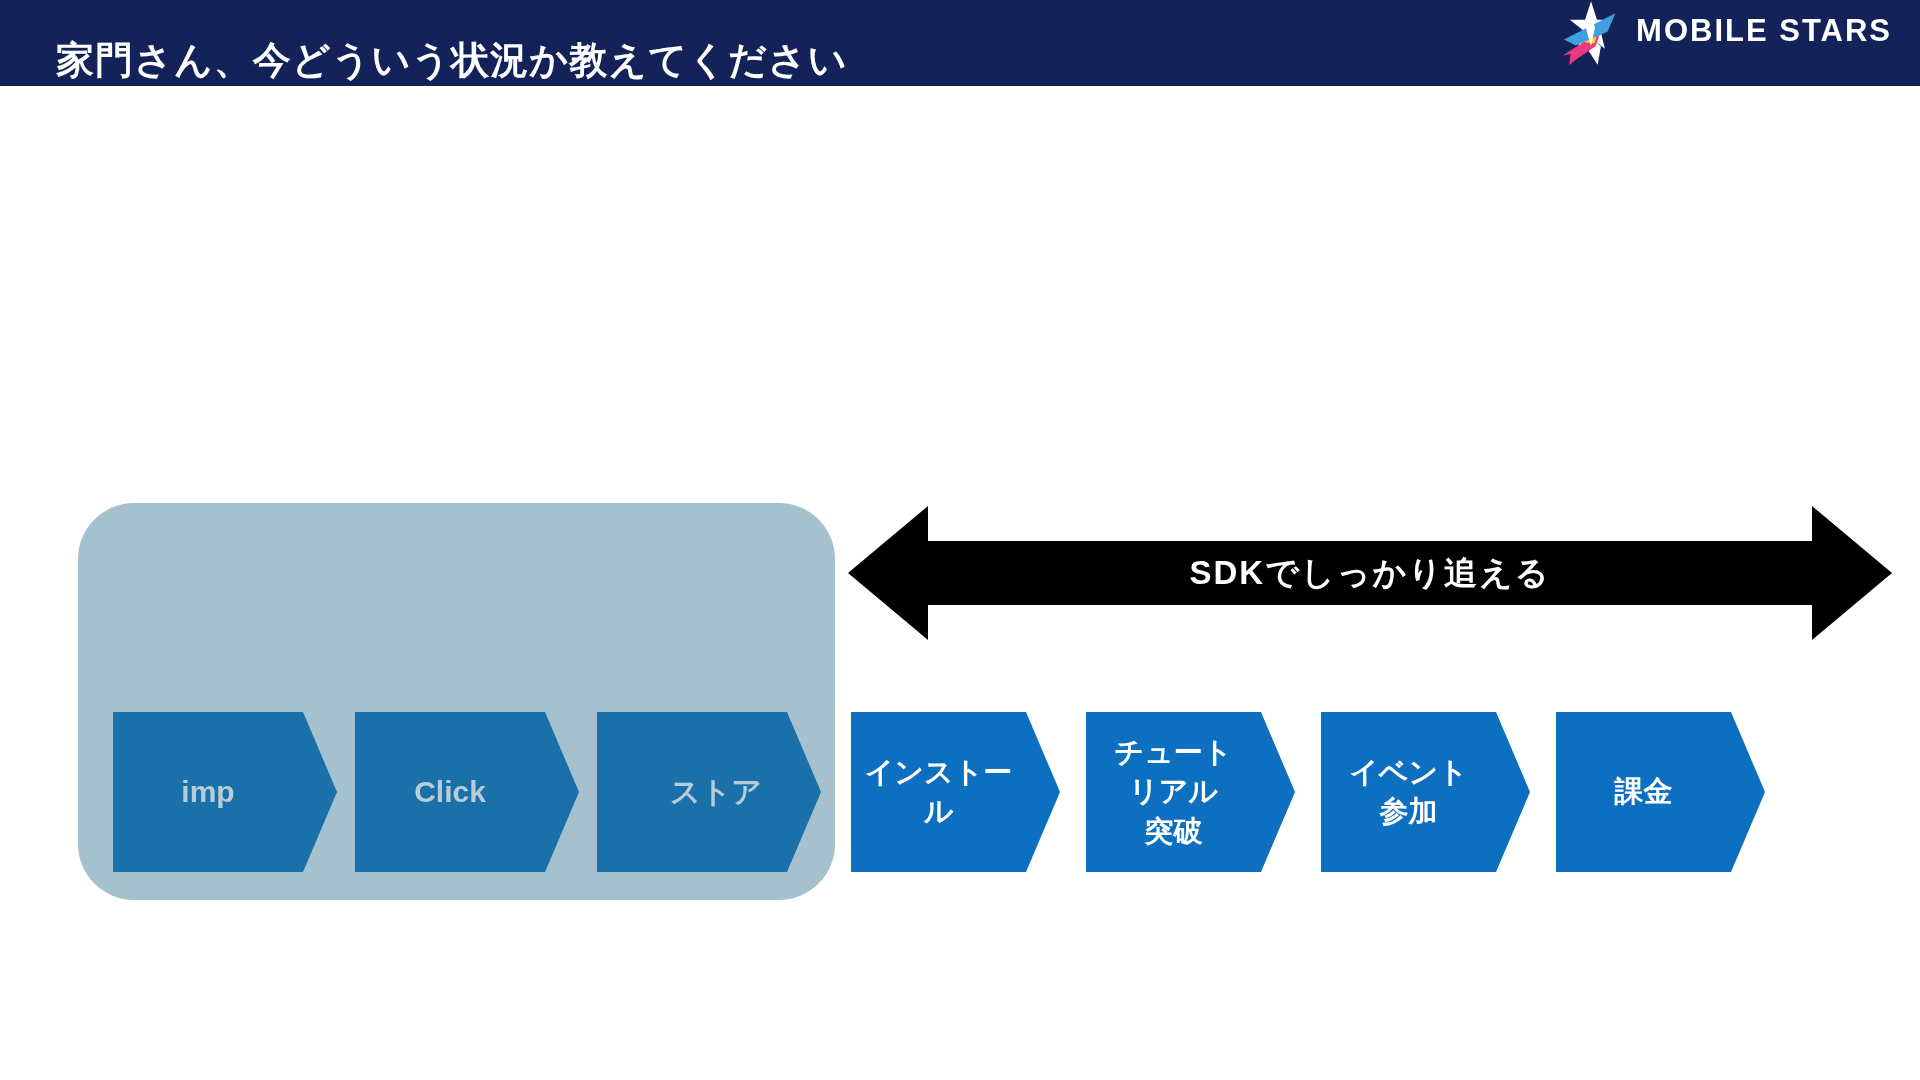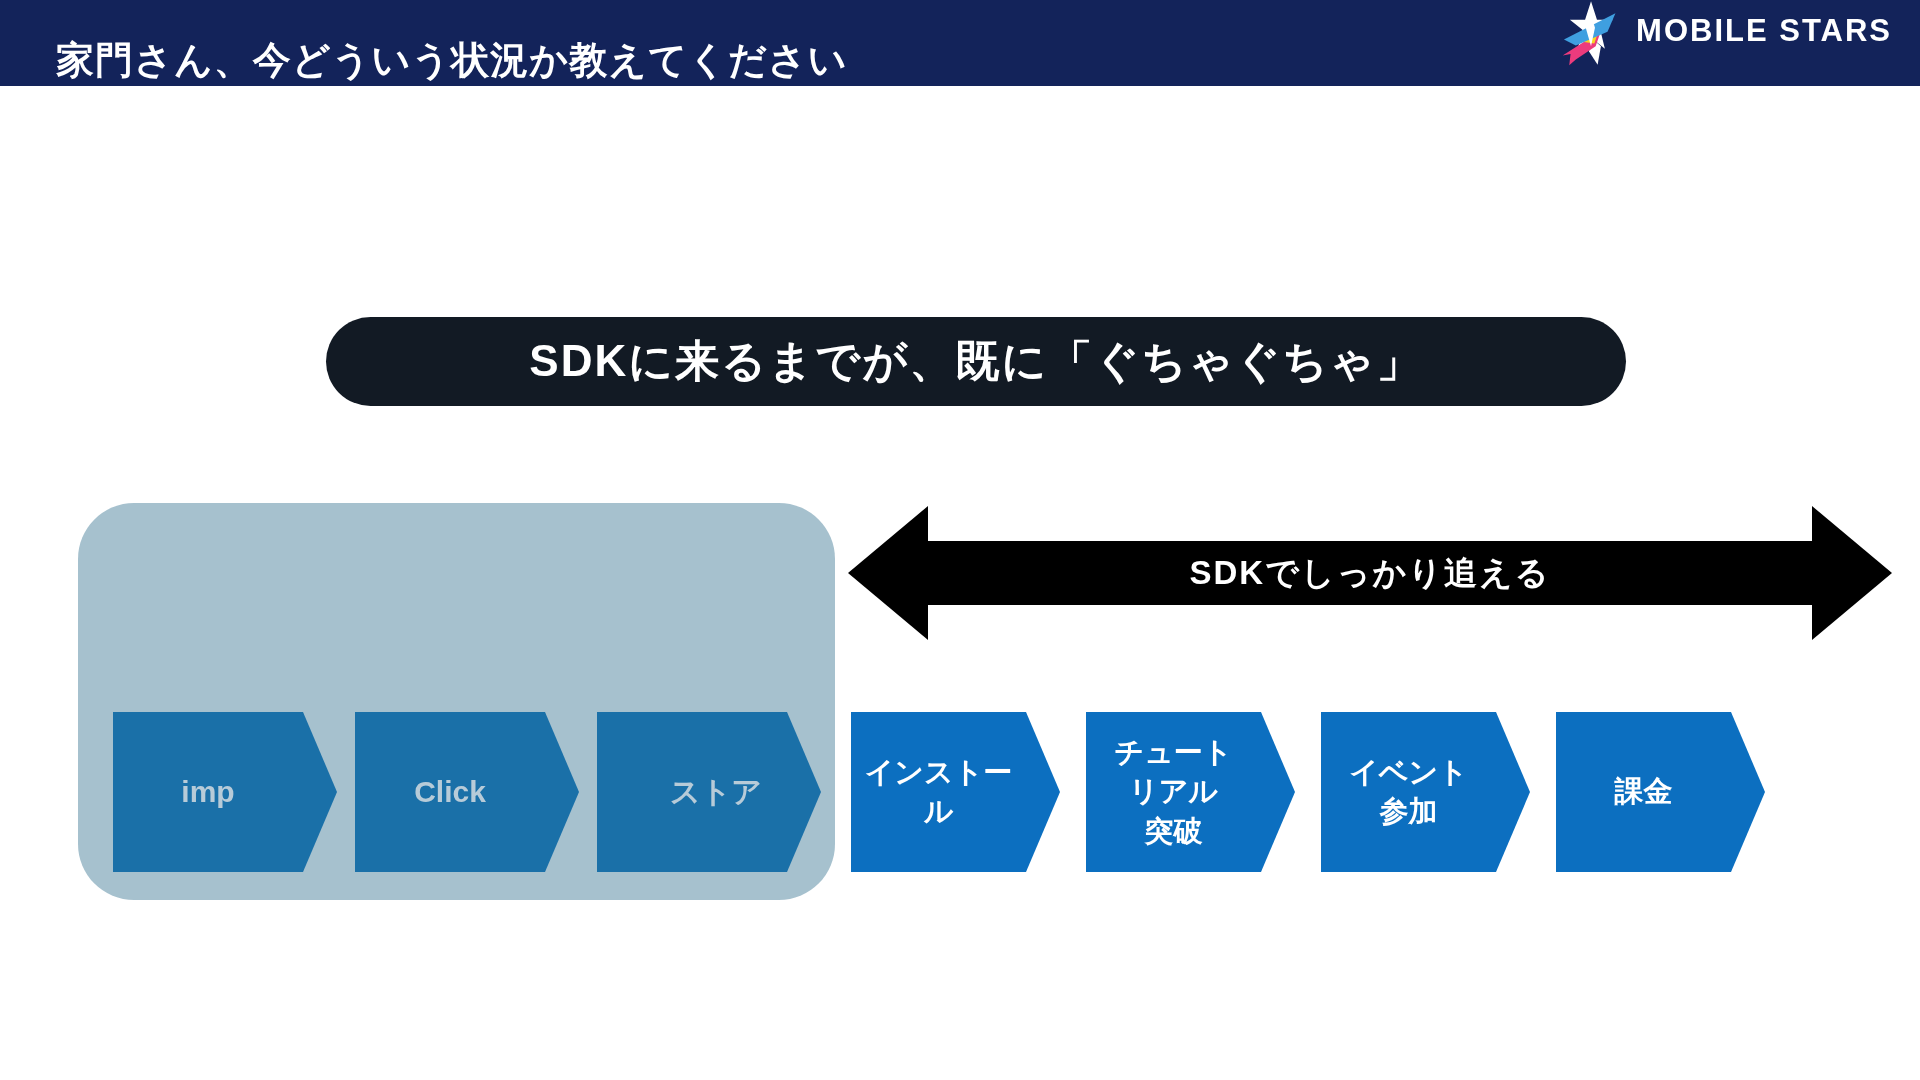--- a/index.html
+++ b/index.html
@@ -70,23 +70,20 @@
         <polygon fill="#ffffff" points="47,57 62,70 57,98 44,78"></polygon>
         <polygon fill="#ec3b7d" points="4,84 62,47 54,70 24,90 14,99 16,82"></polygon>
         <polygon fill="#f7d722" points="26,62 60,42 52,66"></polygon>
         <polygon fill="#3f9fe0" points="6,60 84,20 72,48 24,69"></polygon>
         <polygon fill="#ffffff" points="44,14 53,42 47,70 39,42"></polygon>
       </svg>
       <div class="logo-text">MOBILE STARS</div>
     </div>
   </div>
 
-  <div class="callout">
-    <div class="callout-text">SDKに来るまでが、既に「ぐちゃぐちゃ」</div>
-  </div>
 
   <div class="zone"></div>
 
   <div class="sdk-range">
     <div class="sdk-head-left"></div>
     <div class="sdk-head-right"></div>
     <div class="sdk-shaft">
       <div class="sdk-label">SDKでしっかり追える</div>
     </div>
   </div>

